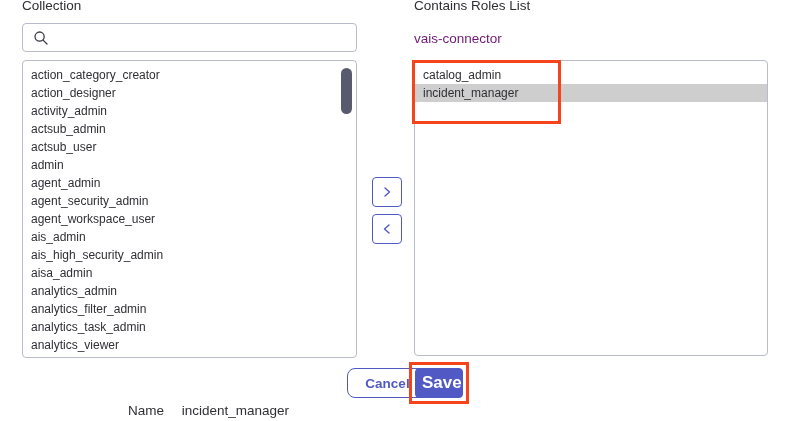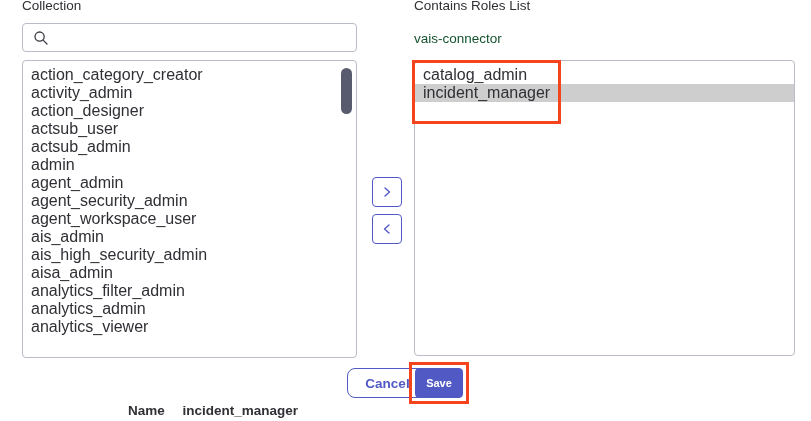--- a/index.html
+++ b/index.html
@@ -27,21 +27,21 @@
   }
   #collection-label { left: 22px; top: -2px; }
   #contains-label   { left: 414px; top: -2px; }
 
   #selected-collection-name {
     position: absolute;
     left: 414px;
     top: 31px;
     font-size: 13.5px;
     line-height: 16px;
-    color: #14532d;
+    color: #701a75;
     white-space: nowrap;
   }
 
   
   #search-box {
     position: absolute;
     left: 22px;
     top: 23px;
     width: 335px;
     height: 29px;
@@ -85,33 +85,33 @@
   }
   #available-listbox {
     left: 22px;
     top: 60px;
     width: 335px;
     height: 298px;
   }
   #selected-listbox {
     left: 414px;
     top: 60px;
-    width: 381px;
+    width: 354px;
     height: 296px;
   }
   .list-scroll {
     position: absolute;
     inset: 0;
     overflow: hidden;
     padding-top: 5px;
   }
   .opt {
     height: 18px;
     line-height: 18px;
-    font-size: 16px;
+    font-size: 12px;
     color: #2f2f35;
     padding-left: 8px;
     white-space: nowrap;
     user-select: none;
   }
   .opt.selected { background: #cecece; }
 
   
   #available-scrollbar-track {
     position: absolute;
@@ -174,35 +174,34 @@
     left: 415px;
     top: 368px;
     width: 48px;
     height: 30px;
     box-sizing: border-box;
     border: 1px solid #5159c4;
     border-radius: 4px;
     background: #5159c4;
     color: #ffffff;
     font-family: "Liberation Sans", sans-serif;
-    font-size: 11px;
+    font-size: 17px;
     font-weight: bold;
     cursor: pointer;
   }
 
   
   #name-row {
     position: absolute;
     left: 128px;
     top: 403px;
     font-size: 13.5px;
     line-height: 16px;
     white-space: nowrap;
     color: #2f2f35;
-    font-weight: bold;
   }
   #name-row .k { margin-right: 14px; }
 
   
   .annot {
     position: absolute;
     border: 3px solid #f5431c;
     box-sizing: border-box;
     pointer-events: none;
     background: transparent;
@@ -219,33 +218,34 @@
   <svg class="mag" viewBox="0 0 16 16" fill="none" stroke="#3c3c44" stroke-width="1.3">
     <circle cx="6.6" cy="6.6" r="4.6"></circle>
     <line x1="10.1" y1="10.1" x2="14" y2="14" stroke-linecap="round"></line>
   </svg>
   <input id="search-input" type="text" placeholder="" style="">
 </div>
 
 <div class="listbox" id="available-listbox">
   <div class="list-scroll" id="available-list">
       <div class="opt">action_category_creator</div>
+      <div class="opt">action_designer</div>
       <div class="opt">activity_admin</div>
-      <div class="opt">action_designer</div>
+      <div class="opt">actsub_admin</div>
       <div class="opt">actsub_user</div>
-      <div class="opt">actsub_admin</div>
       <div class="opt">admin</div>
       <div class="opt">agent_admin</div>
       <div class="opt">agent_security_admin</div>
       <div class="opt">agent_workspace_user</div>
       <div class="opt">ais_admin</div>
       <div class="opt">ais_high_security_admin</div>
       <div class="opt">aisa_admin</div>
+      <div class="opt">analytics_admin</div>
       <div class="opt">analytics_filter_admin</div>
-      <div class="opt">analytics_admin</div>
+      <div class="opt">analytics_task_admin</div>
       <div class="opt">analytics_viewer</div>
     </div>
   <div id="available-scrollbar-track">
     <div id="available-scrollbar-thumb"></div>
   </div>
 </div>
 
 <button class="xfer-btn" id="move-right-button">
   <svg width="12" height="12" viewBox="0 0 12 12" fill="none" stroke="#5159c4" stroke-width="1.4" stroke-linecap="round" stroke-linejoin="round">
     <polyline points="4,2 8.5,6 4,10"></polyline>

